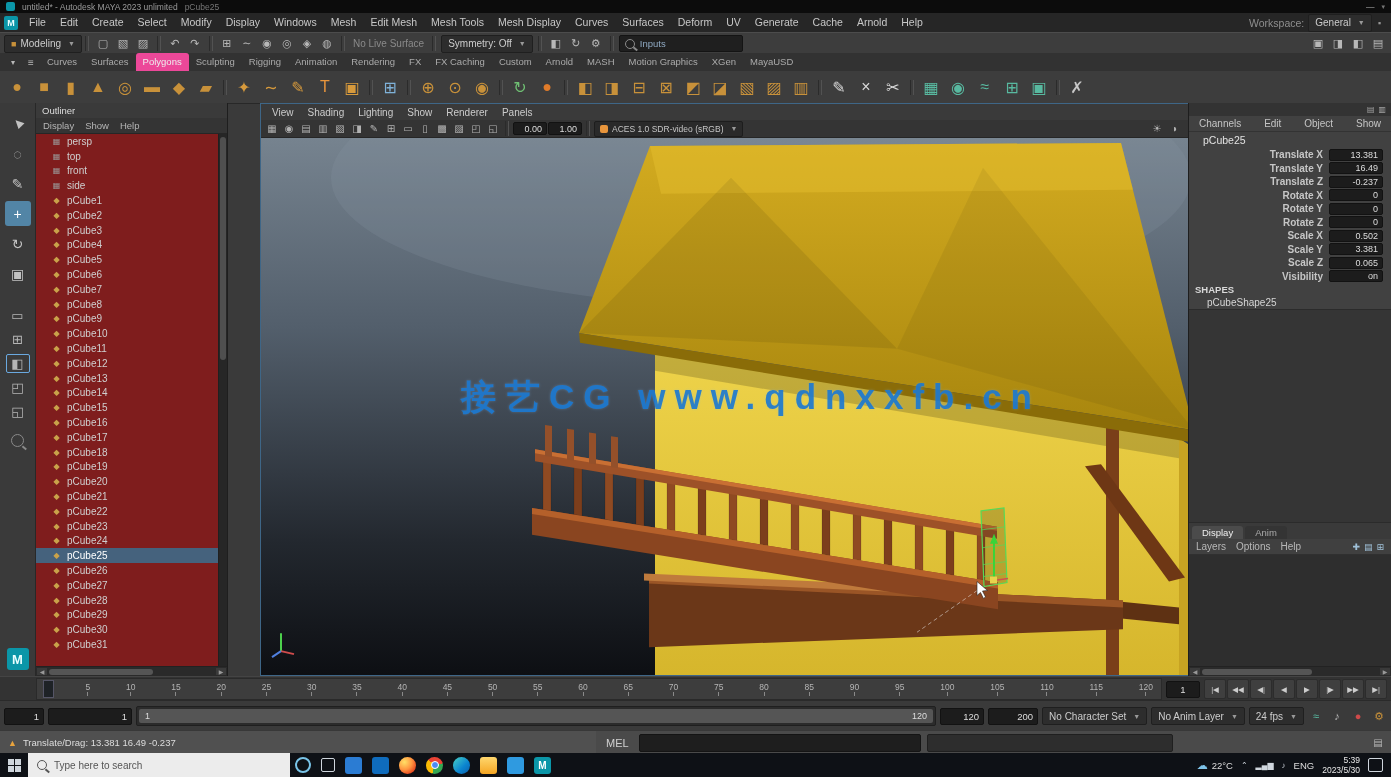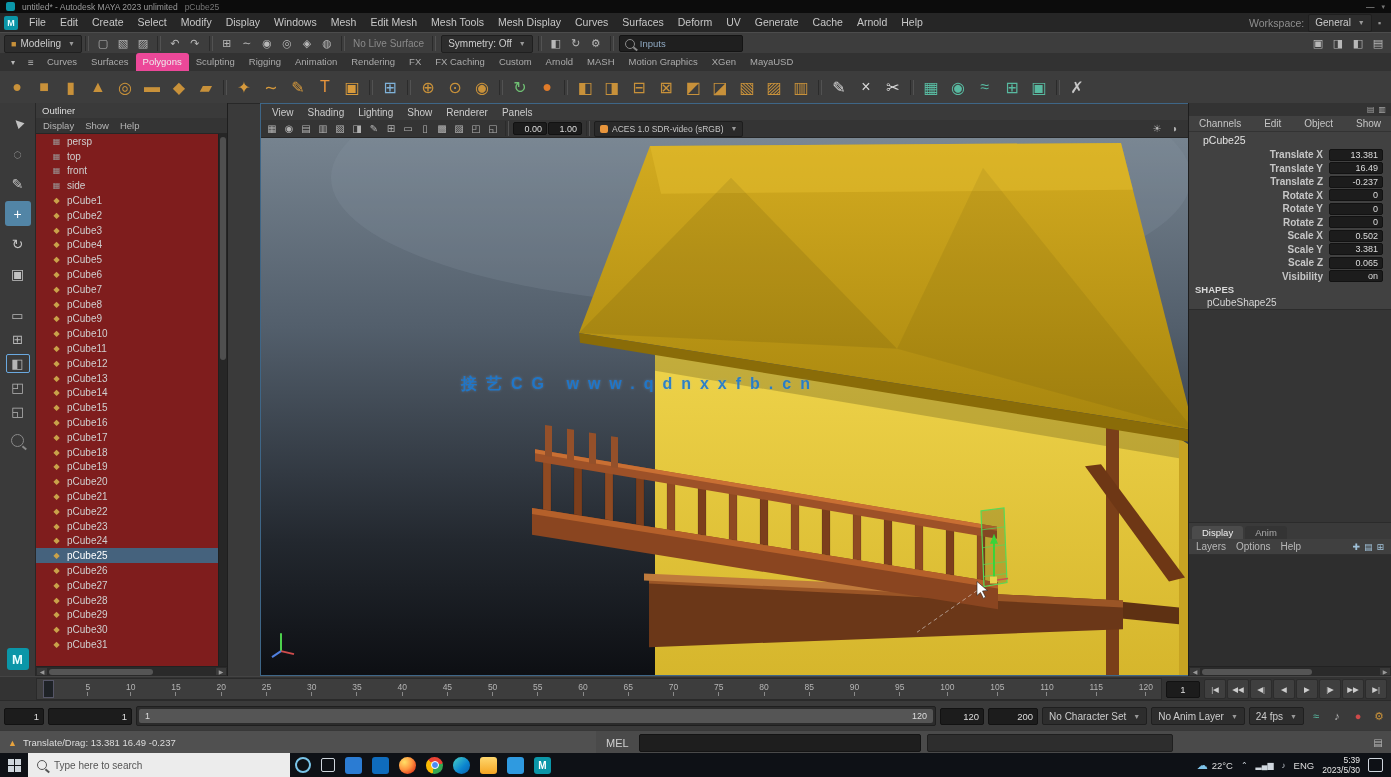--- a/index.html
+++ b/index.html
@@ -69,21 +69,21 @@
   #vp-menus{height:16px;background:#3a3a3a;display:flex;align-items:center;padding:0 5px;gap:2px;font-size:10px;flex:none;}
   #vp-menus span{padding:0 6px;color:#ccc;}
   #vp-toolbar{height:17px;background:#343434;display:flex;align-items:center;padding:0 3px;gap:1px;border-bottom:1px solid #262626;flex:none;}
   .vp-ico{width:16px;height:15px;font-size:10px;display:flex;align-items:center;justify-content:center;color:#b2b2b2;flex:none;}
   .vp-field{width:34px;height:13px;font-size:9px;}
   #vp-transform{display:flex;align-items:center;gap:4px;background:#2a2a2a;border:1px solid #1d1d1d;border-radius:2px;
                 height:14px;padding:0 5px;font-size:8.5px;color:#c5c5c5;flex:none;}
   #vp-transform .odot{width:8px;height:8px;background:#e8953c;border-radius:2px;flex:none;}
   #vp-canvas{flex:1;position:relative;overflow:hidden;}
   #vp-canvas svg{position:absolute;left:0;top:0;width:100%;height:100%;}
-  #wm-site{position: absolute;left:200px;top:236px;font-size:16px;font-weight:bold;letter-spacing:9px;color:#1d7ad2;
+  #wm-site{position: absolute;left:200px;top:236px;font-size:35px;font-weight:bold;letter-spacing:9px;color:#1d7ad2;
            opacity:.92;white-space:nowrap;text-shadow:0 0 3px rgba(130,190,250,.35);}
   #wm-ai{position:absolute;left:30px;top:21px;width:146px;height:52px;border:3px solid rgba(255,255,255,.92);border-radius:14px;
          display:flex;align-items:center;justify-content:center;font-size:29px;font-weight:bold;color:rgba(255,255,255,.95);
          background:rgba(255,255,255,.05);z-index:60;letter-spacing:2px;}
 
   #channelbox{position:absolute;left:1188px;top:103px;width:203px;height:573px;background:#414141;border-left:1px solid #1e1e1e;
               display:flex;flex-direction:column;font-size:10px;box-sizing:border-box;}
   #cb-tabrow{height:13px;background:#333;display:flex;align-items:center;justify-content:flex-end;gap:4px;padding:0 5px;flex:none;}
   #cb-tabrow span{font-size:8px;color:#aaa;}
   #cb-menurow{height:15px;display:flex;align-items:center;justify-content:space-between;padding:0 10px;color:#c5c5c5;

